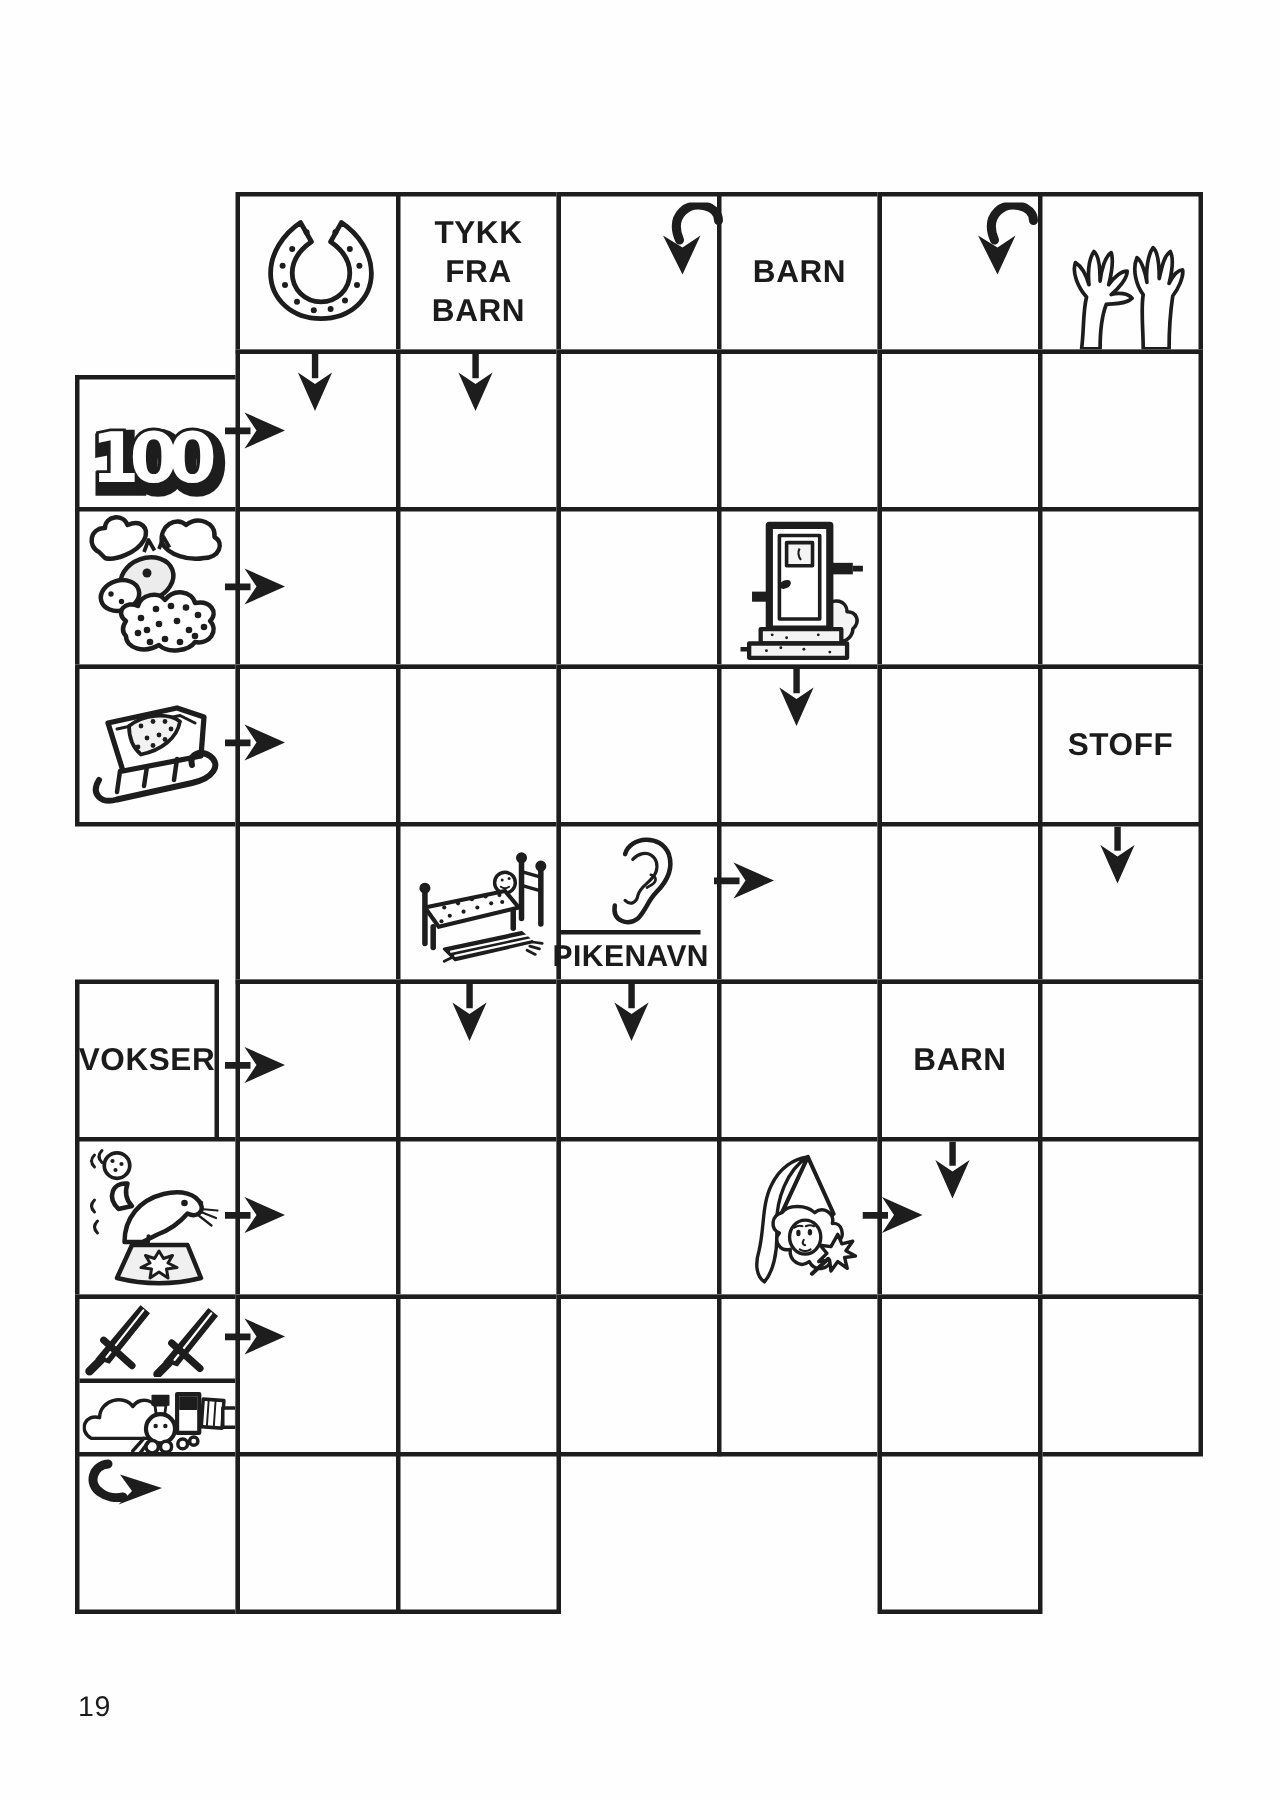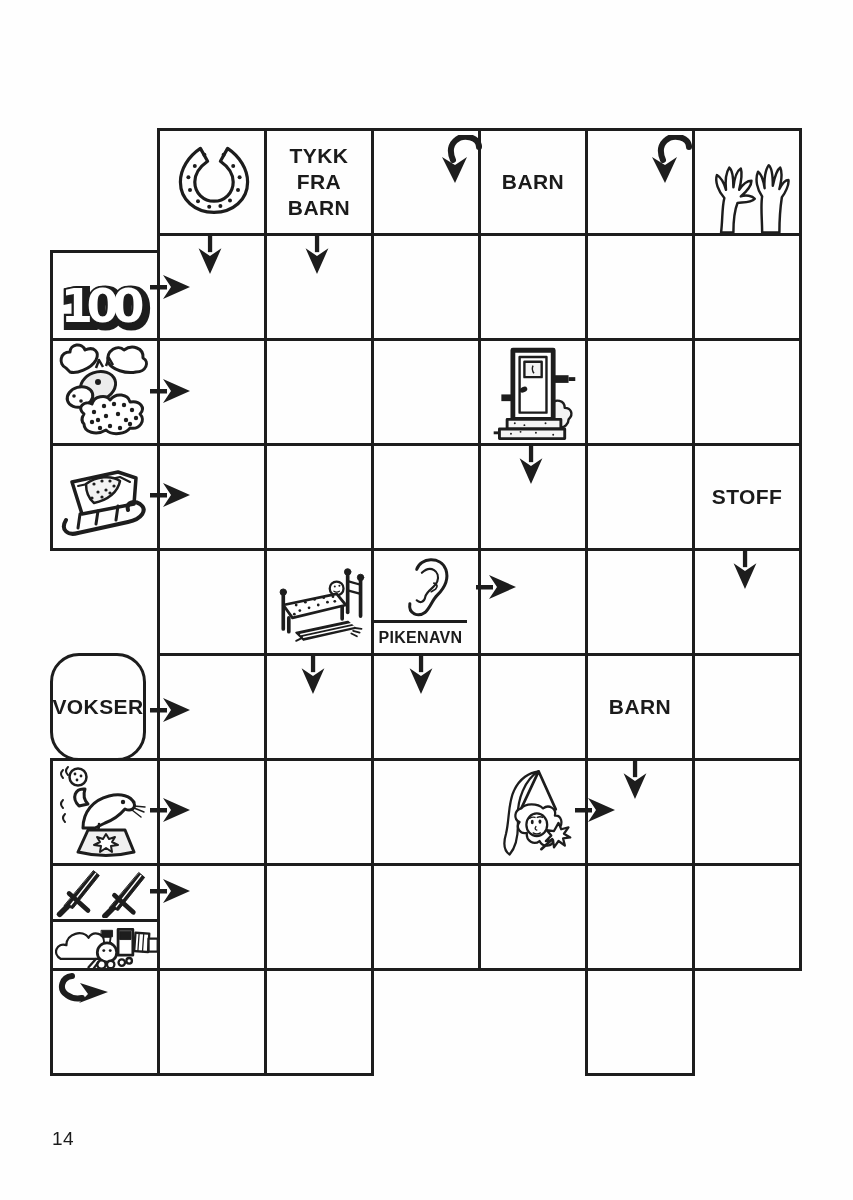--- a/index.html
+++ b/index.html
@@ -5,21 +5,21 @@
   html,body{margin:0;padding:0;background:#e9e9e9;}
   #page{position:relative;width:853px;height:1200px;background:#fefefe;overflow:hidden;
         font-family:"Liberation Sans",sans-serif;color:#1b1b1b;}
   .cell{position:absolute;box-sizing:border-box;border:3px solid #1d1d1d;background:#fefefe;}
   .clue-text{position:absolute;inset:0;display:flex;flex-direction:column;align-items:center;
              justify-content:center;text-align:center;font-weight:bold;font-size:21px;
              letter-spacing:.4px;line-height:26px;}
   .icon{position:absolute;}
   .icon svg{width:100%;height:100%;display:block;}
   .sublabel{position:absolute;left:0;right:11px;bottom:0;height:30px;border-top:3px solid #1d1d1d;
-            display:flex;align-items:center;justify-content:center;font-weight:bold;font-size:16px;
+            display:flex;align-items:center;justify-content:center;font-weight:bold;font-size:20px;
             letter-spacing:.3px;}
   .split-top{position:absolute;left:0;right:0;top:0;height:53px;border-bottom:3px solid #1d1d1d;}
   .split-bottom{position:absolute;left:0;right:0;top:56px;bottom:0;}
   .arrow{position:absolute;}
   .arrow svg{width:100%;height:100%;display:block;}
   #page-number{position:absolute;left:52px;top:1128px;font-size:19px;letter-spacing:.5px;}
 </style>
 </head>
 <body>
 
@@ -240,21 +240,21 @@
             </g>
           </svg>
         </div>
         <div class="sublabel">
           <span>PIKENAVN</span>
         </div>
       </div>
       <div class="cell" style="left: 478px; top: 548px; width: 110px; height: 108px;"></div>
       <div class="cell" style="left: 585px; top: 548px; width: 110px; height: 108px;"></div>
       <div class="cell" style="left: 692px; top: 548px; width: 110px; height: 108px;"></div>
-      <div class="cell" style="left: 50px; top: 653px; width: 96px; height: 108px; border-radius: 29px;">
+      <div class="cell" style="left: 50px; top: 653px; width: 96px; height: 108px;">
         <div class="clue-text">
           <span>VOKSER</span>
         </div>
       </div>
       <div class="cell" style="left: 157px; top: 653px; width: 110px; height: 108px;"></div>
       <div class="cell" style="left: 264px; top: 653px; width: 110px; height: 108px;"></div>
       <div class="cell" style="left: 371px; top: 653px; width: 110px; height: 108px;"></div>
       <div class="cell" style="left: 478px; top: 653px; width: 110px; height: 108px;"></div>
       <div class="cell" style="left: 585px; top: 653px; width: 110px; height: 108px;">
         <div class="clue-text">
@@ -503,14 +503,14 @@
           </g>
         </svg>
       </div>
       <div class="arrow" style="left: 58px; top: 971px; width: 52px; height: 34px;">
         <svg viewBox="0 0 52 34">
           <path d="M14 5 C4 6 0 18 9 24 C13 27 19 28 24 27" fill="none" stroke="#1d1d1d" stroke-width="6" stroke-linecap="round"></path>
           <path d="M50 21 L22 12 L30 23 L21 32 Z" fill="#1d1d1d"></path>
         </svg>
       </div>
     </div>
-  <div id="page-number">14</div>
+  <div id="page-number">19</div>
 </div>
 
 </body></html>

